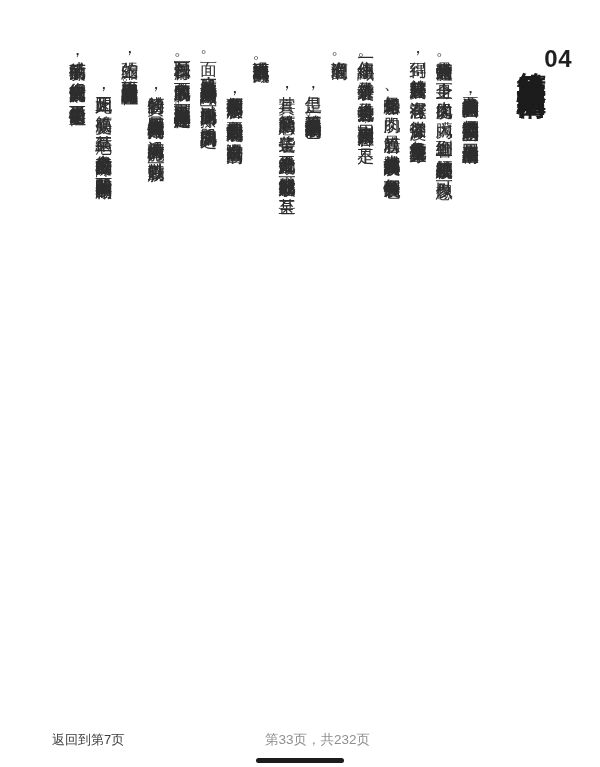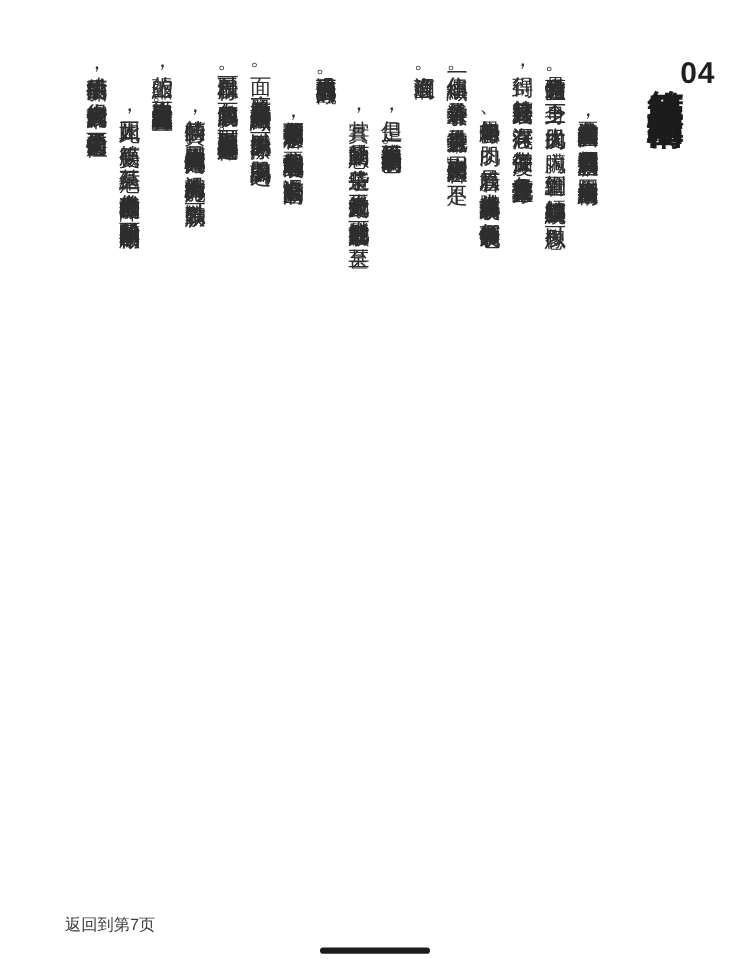--- a/index.html
+++ b/index.html
@@ -95,16 +95,17 @@
     <div class="col">面。肌筋膜是包在肌肉外一層薄薄的結締組織，可以減少肌肉的摩擦，讓肌肉與肌肉之間</div>
     <div class="col">可以相互滑行。而包裹內臟的筋膜，則是可以讓內臟可以維持在固定的位置運作。</div>
     <div class="col indent">筋膜的特質，是因為膠原纖維有方向性的排列。沿著纖維的方向施力，可以帶動筋膜</div>
     <div class="col">的縮張，從而改變一個組織與周邊組織的相對位置。</div>
     <div class="col indent">正因如此，筋膜受傷，甚至結疤，自然會帶來動作的障礙。一般西醫除了明顯的創傷</div>
     <div class="col">或手術後的沾黏，很少去探究筋膜的異常，反而錯失了它的重要性。</div>
   </div>
 
   <a class="footer-back">返回到第7页</a>
 
+  <div class="footer-pagepos">第33页，共232页</div>
 
   <div class="home-bar"></div>
 
 </div>
 
 </body></html>

